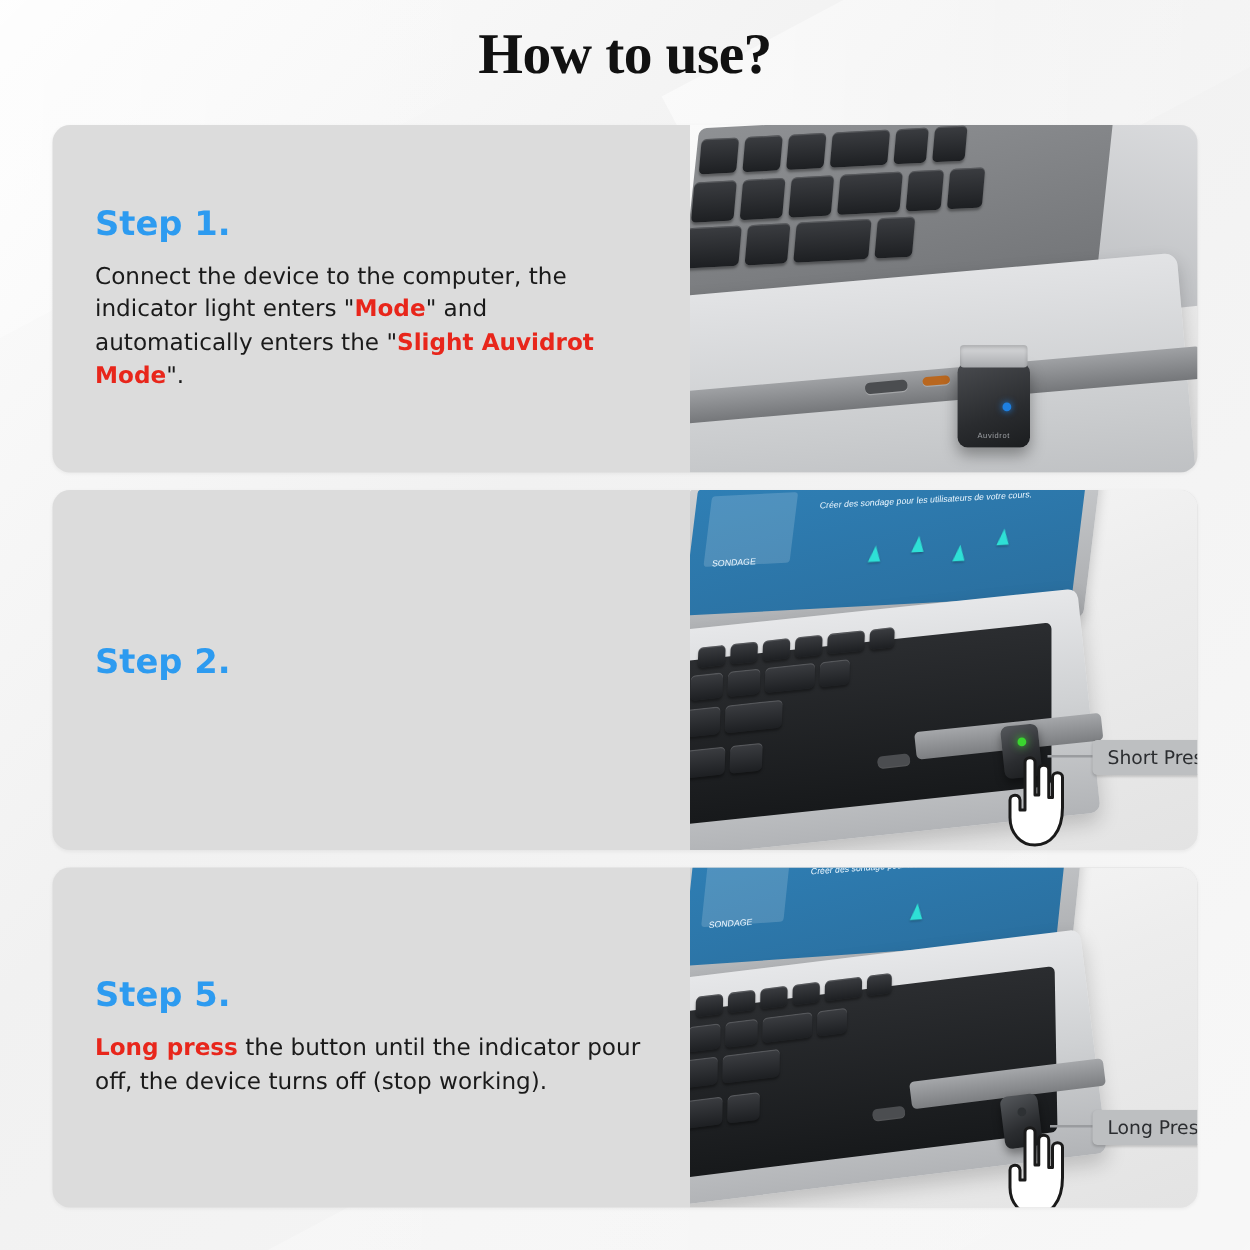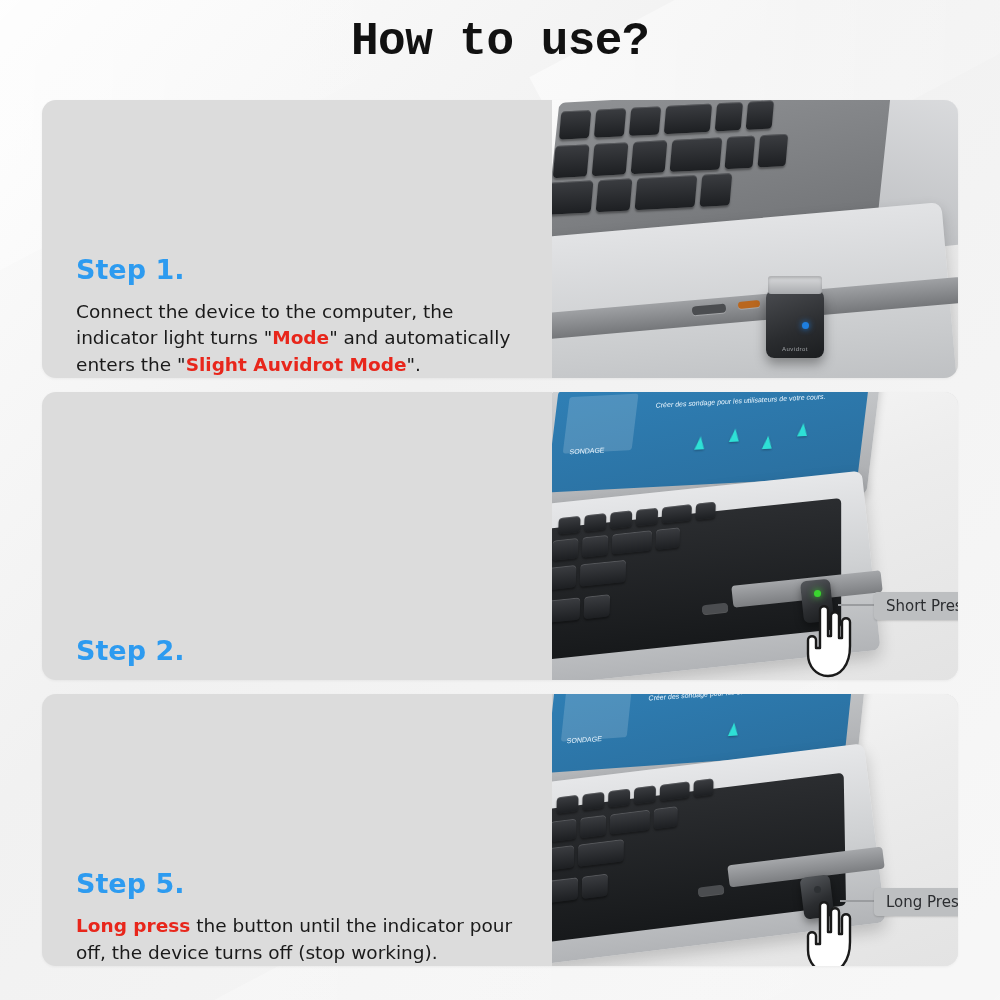--- a/index.html
+++ b/index.html
@@ -35,21 +35,21 @@
   .title {
     position: absolute;
     top: 16px;
     left: 0;
     right: 0;
     text-align: center;
     font-size: 46px;
     font-weight: bold;
     letter-spacing: -0.5px;
     color: #111;
-    font-family: Liberation Mono, monospace;
+    font-family: Liberation Serif, serif;
   }
 
   .card {
     position: absolute;
     left: 42px;
     width: 916px;
     background: #dcdcdc;
     border-radius: 14px;
     overflow: hidden;
     box-shadow: 0 1px 3px rgba(0,0,0,0.05);
@@ -58,21 +58,21 @@
   #card1 { top: 100px; height: 278px; }
   #card2 { top: 392px; height: 288px; }
   #card3 { top: 694px; height: 272px; }
 
   .card-text {
     width: 510px;
     box-sizing: border-box;
     padding: 0 34px;
     display: flex;
     flex-direction: column;
-    justify-content: flex-end;
+    justify-content: center;
   }
   .step-label {
     color: #2d9bf0;
     font-size: 27px;
     font-weight: bold;
     margin-bottom: 14px;
     font-family: "DejaVu Sans", sans-serif;
   }
   .step-body {
     font-size: 18.5px;
@@ -257,21 +257,21 @@
   <div class="bg-streak s1"></div>
   <div class="bg-streak s2"></div>
   <div class="bg-streak s3"></div>
 
   <div class="title">How to use?</div>
 
   <div class="card" id="card1">
     <div class="card-text">
       <div class="step-label">Step 1.</div>
       <div class="step-body">
-        <span>Connect the device to the computer, the indicator light turns "</span><span class="hl">Mode</span><span>" and automatically enters the "</span><span class="hl">Slight Auvidrot Mode</span><span>".</span>
+        <span>Connect the device to the computer, the indicator light enters "</span><span class="hl">Mode</span><span>" and automatically enters the "</span><span class="hl">Slight Auvidrot Mode</span><span>".</span>
       </div>
     </div>
     <div class="card-photo">
       <div class="photo-bg"></div>
 
       <div class="screen-back1"></div>
 
       <div class="kb1"></div>
       <div class="keyrow" style="left:8px; top:6px; transform: rotate(-3deg) skewX(-8deg);">
         <div class="key" style="width:30px;height:26px;"></div>

